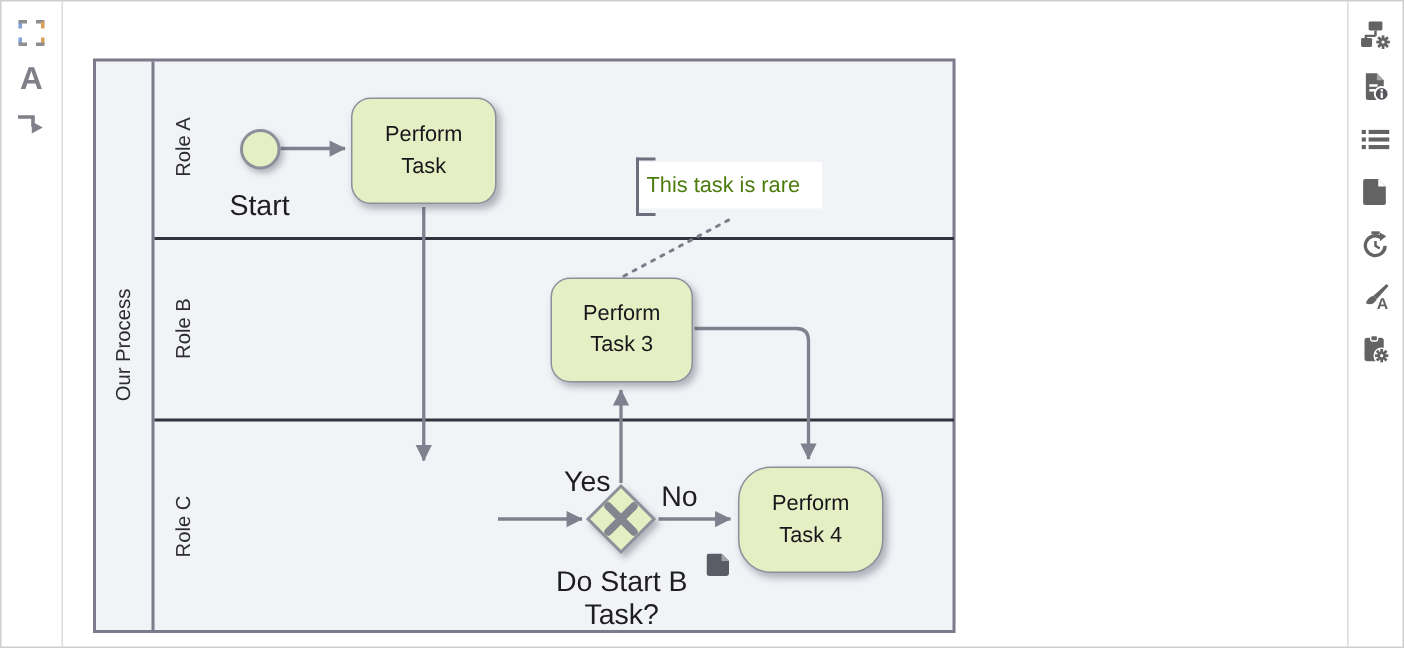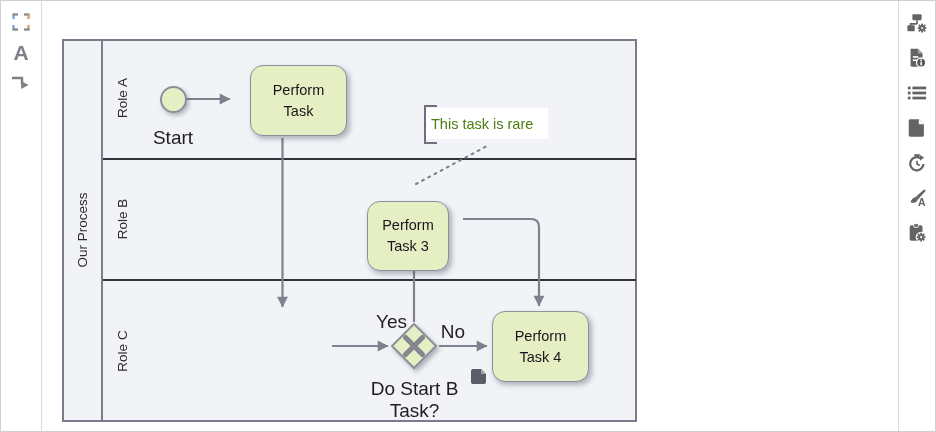--- a/index.html
+++ b/index.html
@@ -20,24 +20,24 @@
   #pool { position:absolute; left:61px; top:38px; width:575px; height:383px; border:2.5px solid #7b7b8c; background:#f1f3f7; }
   #pool-header { position:absolute; left:0; top:0; bottom:0; width:39px; border-right:2.5px solid #7b7b8c; }
   .lane-div { position:absolute; left:102px; width:533px; height:1.5px; background:#33333d; }
   #lane-div-1 { top:157px; } #lane-div-2 { top:278px; }
   .vlabel { position:absolute; white-space:nowrap; transform:translate(-50%,-50%) rotate(-90deg); font-size:13.5px; color:#2b2b31; }
 
   
   .task { position:absolute; width:97px; height:71px; background:#e6efc4; border:1.8px solid #8f8f9b; border-radius:13px;
           display:flex; align-items:center; justify-content:center; text-align:center; padding:0 13px;
           font-size:14.5px; line-height:21px; color:#17171b; box-shadow:2.5px 3px 5px rgba(70,70,90,.38); cursor:pointer; }
-  #task1 { left:233px; top:64px;margin-left:16px; }
+  #task1 { left:233px; top:64px; }
   #task2 { left:233px; top:310px; }
-  #task3 { left:366px; top:200px; width:82px; height:70px; }
-  #task4 { left:491px; top:310px; }
+  #task3 { left:366px; top:184px; width:95px; height:70px; }
+  #task4 { left:491px; top:310px;border-radius:22px; }
   #start-ev { position:absolute; left:159px; top:85px; width:27px; height:27px; border-radius:50%;
               background:#e6efc4; border:2px solid #8f8f9b; box-shadow:2px 2.5px 4px rgba(70,70,90,.38); cursor:pointer; }
   .flow-label { position:absolute; font-size:19px; color:#1d1d22; }
   #lbl-start { left:142px; top:126px; width:60px; text-align:center; }
   #lbl-yes { left:368px; top:286px; width:38px; text-align:right;margin-top:24px; }
   #lbl-no  { left:437px; top:320px; width:30px; text-align:center; }
   #lbl-gw  { left:348px; top:377px; width:131px; text-align:center; }
 
   
   #anno-box { position:absolute; left:425px; top:107px; width:122px; height:31px; background:#fff;

